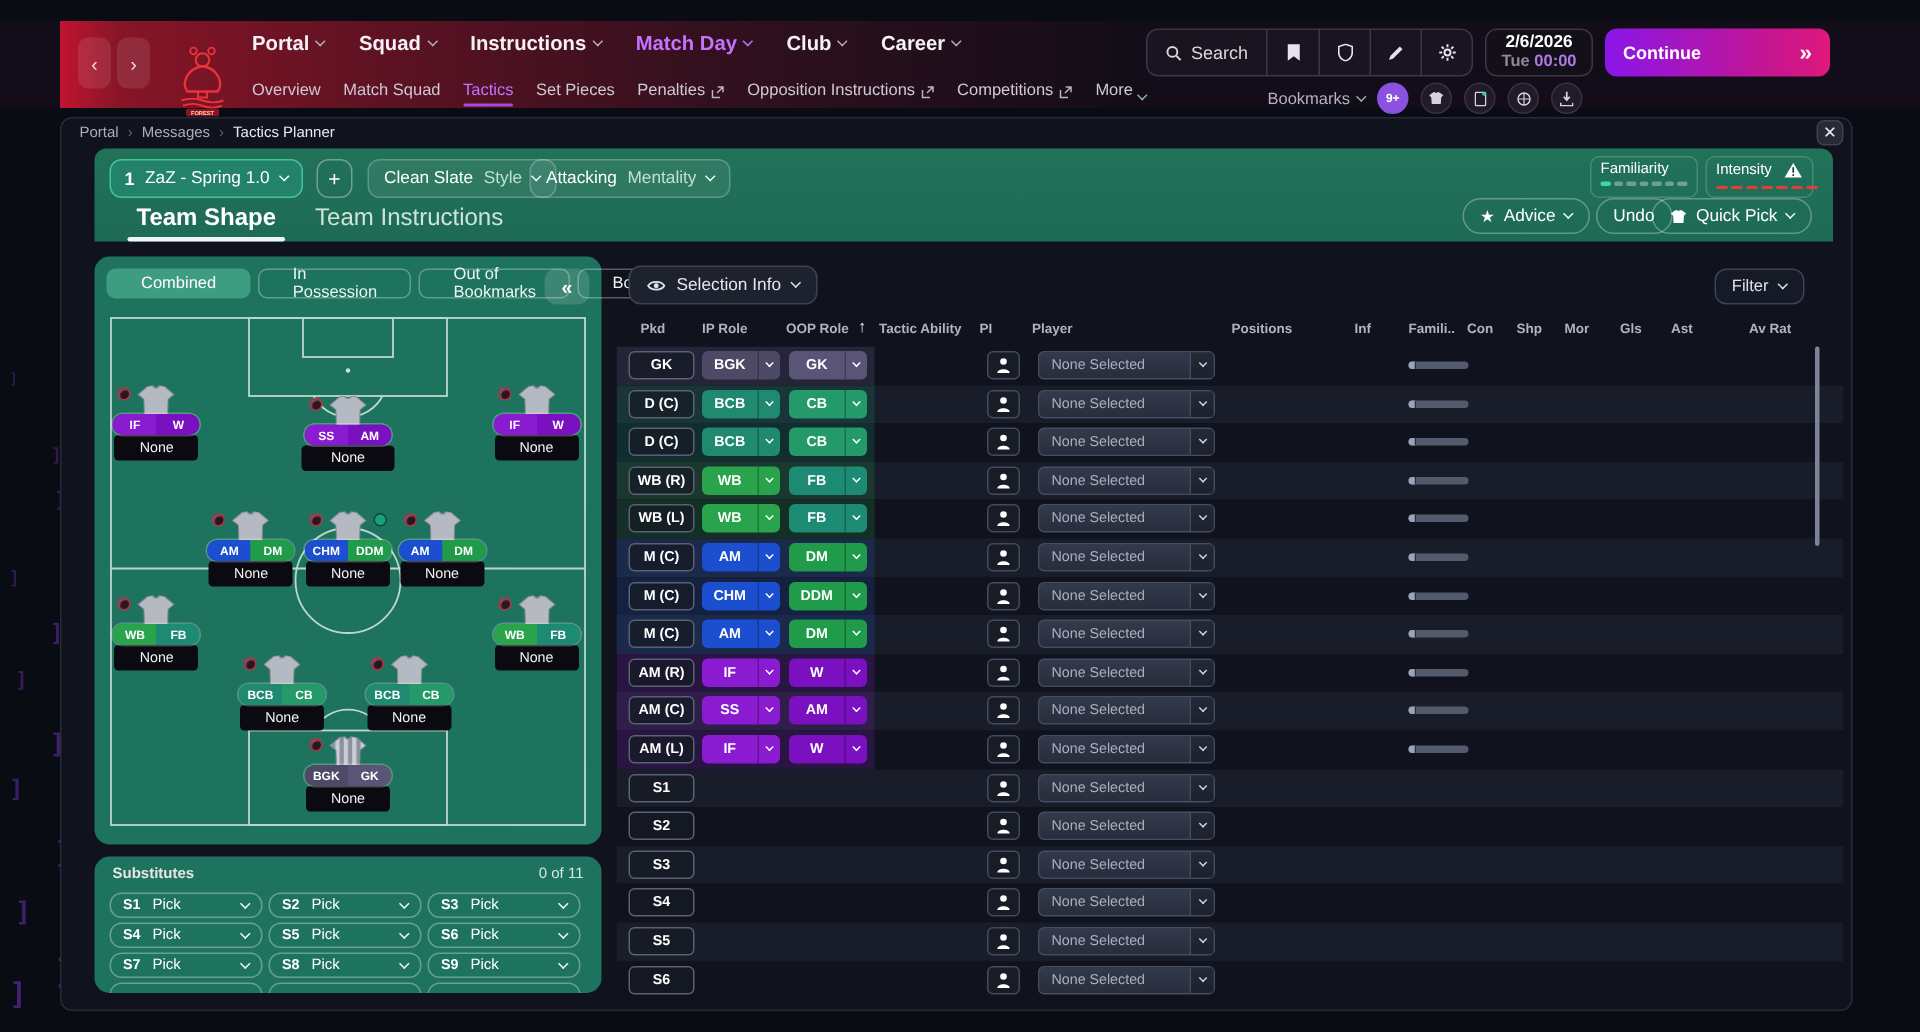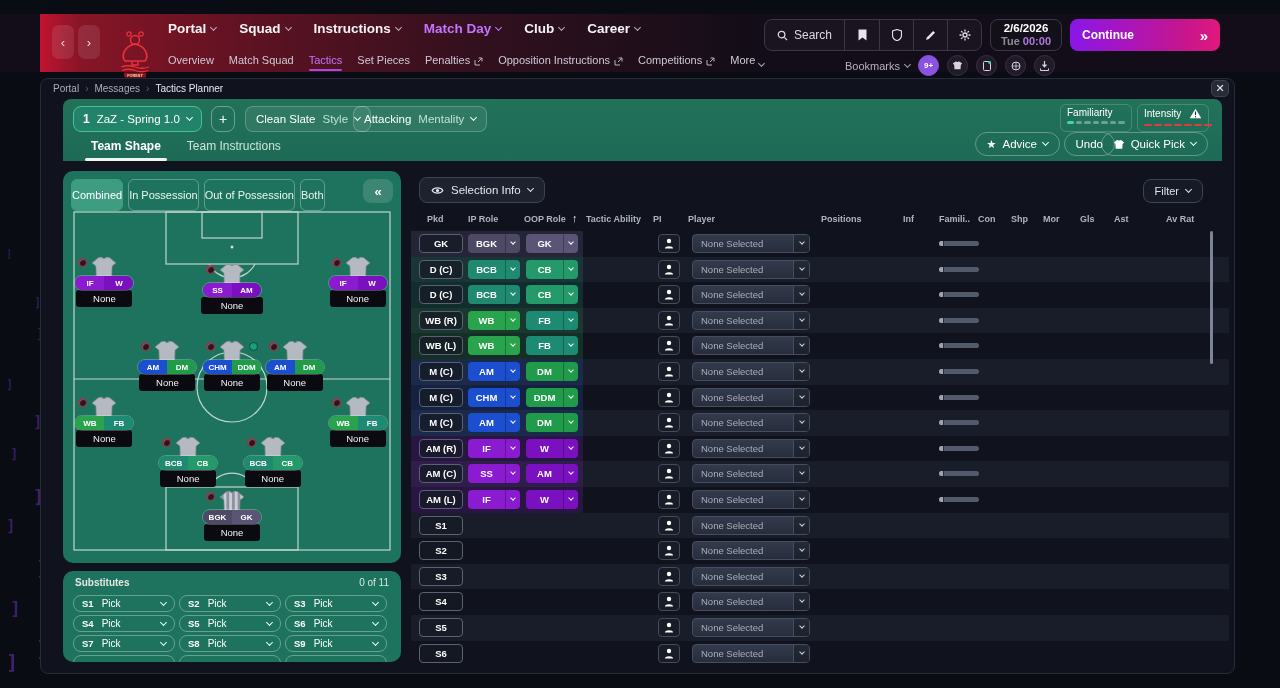--- a/index.html
+++ b/index.html
@@ -66,32 +66,32 @@
   #style-dd{left:182px;}
   #mentality-dd{left:290px;}
   .meter{position:absolute;top:5px;width:72px;height:28px;border:1px solid rgba(255,255,255,0.18);border-radius:6px;padding:2px 6px;color:#fff;font-size:10px;}
   .meter .dashes{display:flex;gap:2px;margin-top:3px;}
   .meter .dash{width:8px;height:2.5px;border-radius:2px;background:rgba(255,255,255,0.35);}
   #familiarity-meter{right:90px;}
   #intensity-meter{right:13px;display:flex;flex-wrap:wrap;}
   #intensity-meter .toprow{display:flex;align-items:center;justify-content:space-between;width:100%;}
   
   #shape-tabs{position:absolute;left:28px;bottom:0;display:flex;gap:26px;height:30px;}
-  .shape-tab{color:#cde4da;font-size:12px;position:relative;display:flex;align-items:center;}
+  .shape-tab{color:#cde4da;font-size:16px;position:relative;display:flex;align-items:center;}
   .shape-tab.active{color:#fff;font-weight:bold;}
   .shape-tab.active::after{content:"";position:absolute;left:-6px;right:-6px;bottom:0;height:3px;background:#eef6f1;border-radius:2px;}
   .gbtn{position:absolute;bottom:5px;height:24px;display:flex;align-items:center;gap:6px;padding:0 11px;border:1px solid rgba(255,255,255,0.30);border-radius:12px;color:#fff;font-size:11.5px;}
   #advice-btn{right:162px;}
   #undo-btn{right:107px;}
   #quickpick-btn{right:14px;}
 
   
   #pitch-panel{position:absolute;left:22px;top:92px;width:338px;height:392px;background:#1e735e;border-radius:10px;}
   #pitch-views{position:absolute;left:8px;top:8px;display:flex;gap:5px;}
-  .view-btn{height:32px;display:flex;align-items:center;padding:0 0;border:1px solid rgba(255,255,255,0.30);border-radius:6px;color:#eaf6f0;font-size:11px;}
+  .view-btn{height:20px;display:flex;align-items:center;padding:0 22px;border:1px solid rgba(255,255,255,0.30);border-radius:6px;color:#eaf6f0;font-size:11px;}
   .view-btn.active{background:#3e9c81;border-color:#3e9c81;color:#fff;}
   #pitch-collapse{position:absolute;right:8px;top:8px;width:30px;height:24px;background:rgba(255,255,255,0.14);border-radius:8px;color:#fff;display:flex;align-items:center;justify-content:center;font-size:13px;font-weight:bold;}
   #pitch{position:absolute;left:10px;top:40px;width:318px;height:340px;}
   #pitch svg.lines{position:absolute;left:0;top:0;}
   .player{position:absolute;width:90px;display:flex;flex-direction:column;align-items:center;transform:translateX(-50%);}
   .player .shirtwrap{position:relative;height:21px;}
   .player .ball{position:absolute;left:-12px;top:1px;width:9px;height:9px;border-radius:50%;background:#31121f;border:1.5px solid #b23848;box-shadow:inset 1px 1px 1px rgba(255,255,255,0.35);}
   .player .pibadge{position:absolute;right:-12px;top:1px;width:9px;height:9px;border-radius:50%;background:#17a07a;border:1.5px solid #0c4a38;}
   .roles{display:flex;margin-top:-3px;border-radius:8px;overflow:hidden;border:1px solid rgba(255,255,255,0.25);z-index:2;}
   .roles .half{width:29px;text-align:center;color:#fff;font-weight:bold;font-size:8px;padding:2.5px 0;}
@@ -397,21 +397,21 @@
           </svg>
         <span>Quick Pick</span>
         <span class="chev gchev"></span>
       </div>
     </div>
 
     <div id="pitch-panel">
       <div id="pitch-views">
           <div class="view-btn active">Combined</div>
           <div class="view-btn">In Possession</div>
-          <div class="view-btn">Out of Possession</div>
+          <div class="view-btn">Out of Bookmarks</div>
           <div class="view-btn">Both</div>
         </div>
       <div id="pitch-collapse">
           <span>«</span>
         </div>
       <div id="pitch">
         <svg class="lines" width="318" height="340" viewBox="0 0 318 340">
           <g fill="none" stroke="#cfe2d8" stroke-width="1.2" opacity="0.9">
             <rect x="1" y="1" width="316" height="338"></rect>
             <line x1="1" y1="168" x2="317" y2="168"></line>

